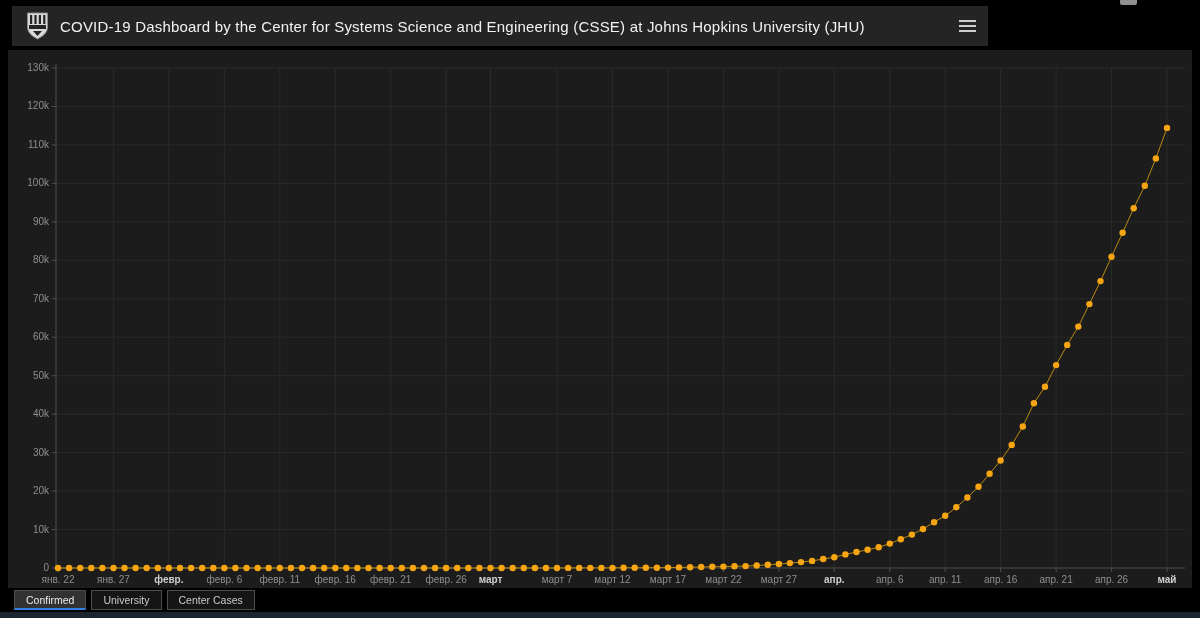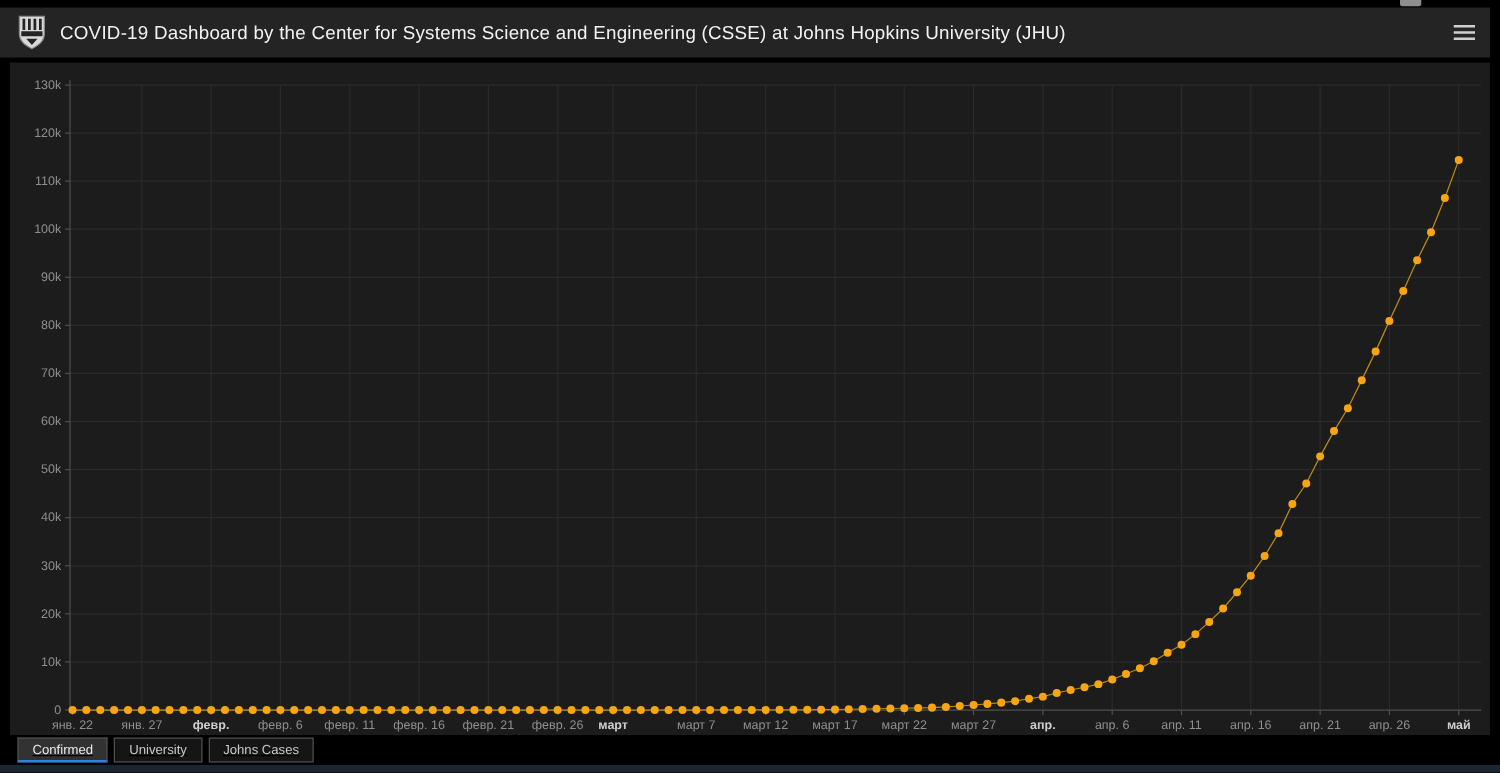--- a/index.html
+++ b/index.html
@@ -2,34 +2,34 @@
 <html><head>
 <meta charset="utf-8">
 <style>
   * { margin:0; padding:0; box-sizing:border-box; }
   html,body { width:1200px; height:618px; background:#000; overflow:hidden;
               font-family:"Liberation Sans", sans-serif; position:relative; }
 
   .top-notch { position:absolute; left:1120px; top:0; width:17px; height:5px;
                background:#8e8e8e; border-radius:0 0 2px 2px; }
 
-  .header { position:absolute; left:0; top:6px; width:1192px; height:40px;
+  .header { position:absolute; left:12px; top:6px; width:976px; height:40px;
             background:#242424; display:flex; align-items:center; padding:0 12px 0 14px; }
   .logo { width:23px; height:28px; flex:0 0 auto; }
   .title { color:#f2f2f2; font-size:15px; margin-left:11px; letter-spacing:.2px;
            white-space:nowrap; font-weight:400; }
   .menu-btn { margin-left:auto; width:22px; height:18px; display:flex; flex-direction:column;
               justify-content:center; gap:3px; cursor:pointer; background:none; border:none; }
   .menu-btn span { display:block; height:2px; width:17px; background:#cfcfcf; align-self:flex-end; }
 
   .chart-panel { position:absolute; left:8px; top:50px; width:1184px; height:538px;
                  background:#1c1c1c; }
   .chart-panel svg { display:block; }
 
-  .tabs { position:absolute; left:14px; top:590px; display:flex; gap:5px;text-decoration:underline; }
+  .tabs { position:absolute; left:14px; top:590px; display:flex; gap:5px; }
   .tab { height:20px; padding:0 11px; font-size:10.5px; line-height:18px;
          color:#c9c9c9; background:#151515; border:1px solid #4d4d4d; cursor:pointer;
          font-family:"Liberation Sans", sans-serif; }
   .tab.active { background:#323232; color:#e9e9e9; border-bottom:2px solid #2f80e0; }
 
   .bottom-strip { position:absolute; left:0; bottom:0; width:1200px; height:6px;
                   background:#1a2530; }
 </style>
 </head>
 <body>
@@ -262,16 +262,16 @@
       <circle cx="1125.7" cy="158.2" r="3.2" fill="#f7a512"></circle>
       <circle cx="1136.8" cy="135.7" r="3.2" fill="#f7a512"></circle>
       <circle cx="1147.9" cy="108.4" r="3.2" fill="#f7a512"></circle>
       <circle cx="1159.0" cy="77.9" r="3.2" fill="#f7a512"></circle>
     </svg>
 </div>
 
 <div class="tabs">
   <button class="tab active">Confirmed</button>
   <button class="tab">University</button>
-  <button class="tab">Johns Cases</button>
+  <button class="tab">Center Cases</button>
 </div>
 
 <div class="bottom-strip"></div>
 
 </body></html>

